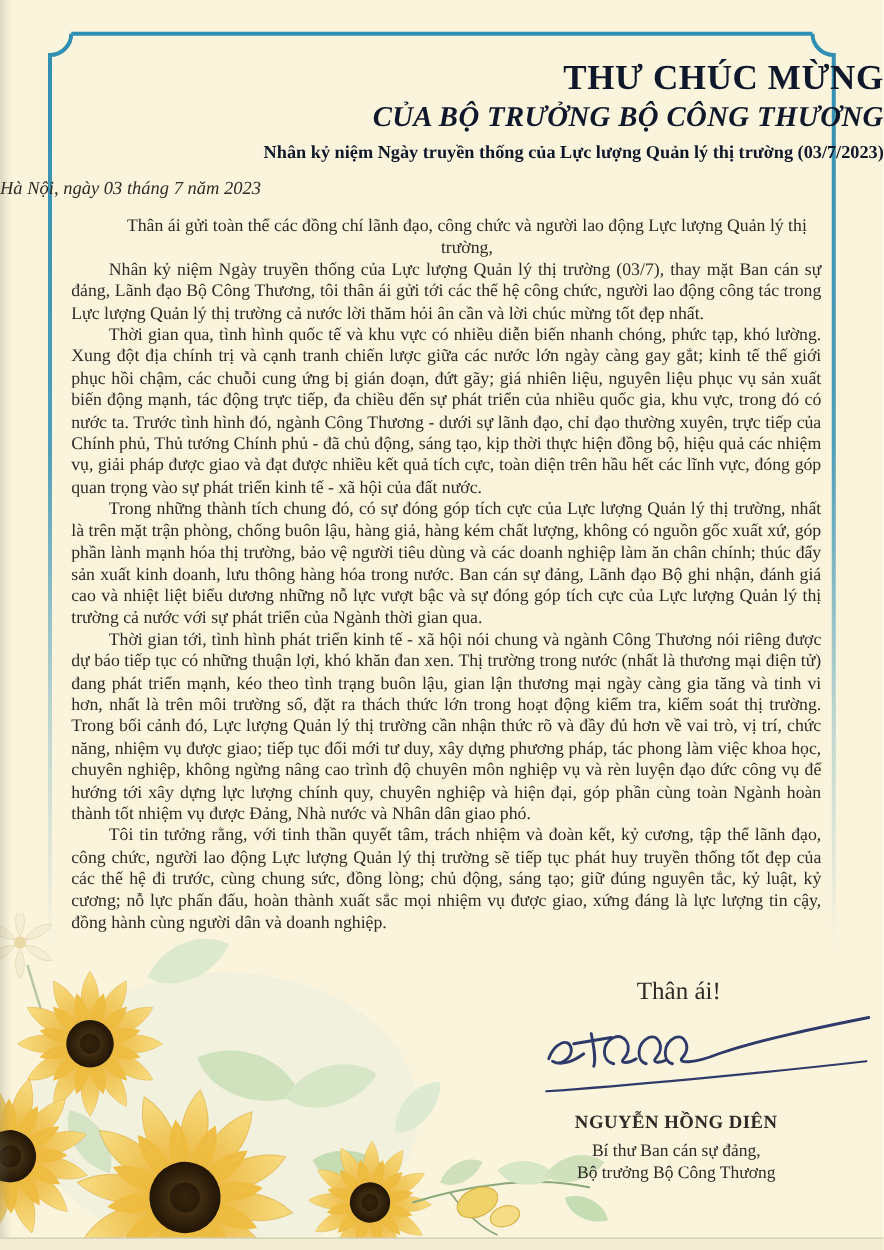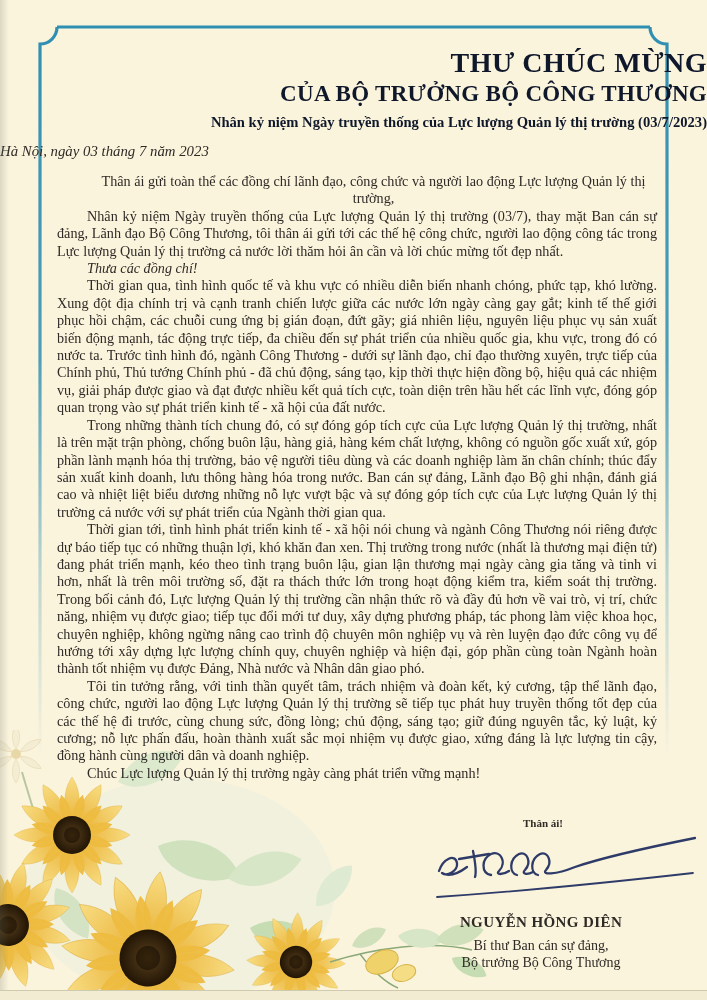--- a/index.html
+++ b/index.html
@@ -22,40 +22,40 @@
     background:#f2ecd2;
     border-top:1px solid rgba(140,140,115,0.35);
     z-index:4;pointer-events:none;
   }
   svg.frame{position:absolute;left:0;top:0;z-index:1;}
   svg.flowers{position:absolute;left:0;bottom:0;z-index:2;}
   .content{position:relative;z-index:3;}
 
   .header{padding-top:48px;text-align:right;color:#0f172a;}
   .title-1{font-size:28px;font-weight:bold;letter-spacing:0.5px;line-height:30px;}
-  .title-2{font-size:23px;font-weight:bold;letter-spacing:0.3px;line-height:28px;margin-top:2px;}
+  .title-2{font-size:23px;font-weight:bold;letter-spacing:0.3px;line-height:28px;margin-top:2px;font-style:italic;}
   .subtitle{font-size:14.6px;font-weight:bold;margin-top:6px;}
   .dateline{
     font-style:italic;font-size:14.8px;text-align:left;
     margin:12px 62px 0 0;color:#2e2a26;
   }
   .body-text{
     margin:13px 50px 0 57px;
     font-size:14.2px;line-height:17.4px;
     text-align:justify;
   }
   .body-text p{margin:0;}
   p.salutation{padding-left:33px;text-align:center;}
   p.para{text-indent:30px;}
   p.italic{font-style:italic;}
 
   .sign-block{margin-top:3px;}
   .closing{
     width:170px;margin-left:458px;
-    font-weight:bold;font-size:11px;text-align:center;margin-top:35px;
+    font-weight:normal;font-size:20px;text-align:center;margin-top:35px;
   }
   svg.signature{display:block;margin:4px 0 0 425px;}
   .signer{width:250px;margin-left:416px;text-align:center;}
   .signer-name{font-weight:bold;font-size:15px;margin-top:6px;letter-spacing:0.4px;}
   .signer-title{font-size:14px;margin-top:8px;}
   .signer-title.t2{margin-top:7px;}
   .signer-title.t3{margin-top:1px;}
 </style>
 </head>
 <body>
@@ -164,26 +164,24 @@
       <div class="title-1">THƯ CHÚC MỪNG</div>
       <div class="title-2">CỦA BỘ TRƯỞNG BỘ CÔNG THƯƠNG</div>
       <div class="subtitle">Nhân kỷ niệm Ngày truyền thống của Lực lượng Quản lý thị trường (03/7/2023)</div>
     </div>
 
     <div class="dateline">Hà Nội, ngày 03 tháng 7 năm 2023</div>
 
     <div class="body-text">
       <p class="salutation">Thân ái gửi toàn thể các đồng chí lãnh đạo, công chức và người lao động Lực lượng Quản lý thị trường,</p>
       <p class="para">Nhân kỷ niệm Ngày truyền thống của Lực lượng Quản lý thị trường (03/7), thay mặt Ban cán sự đảng, Lãnh đạo Bộ Công Thương, tôi thân ái gửi tới các thế hệ công chức, người lao động công tác trong Lực lượng Quản lý thị trường cả nước lời thăm hỏi ân cần và lời chúc mừng tốt đẹp nhất.</p>
-      <p class="para italic">Thưa các đồng chí!</p>
       <p class="para">Thời gian qua, tình hình quốc tế và khu vực có nhiều diễn biến nhanh chóng, phức tạp, khó lường. Xung đột địa chính trị và cạnh tranh chiến lược giữa các nước lớn ngày càng gay gắt; kinh tế thế giới phục hồi chậm, các chuỗi cung ứng bị gián đoạn, đứt gãy; giá nhiên liệu, nguyên liệu phục vụ sản xuất biến động mạnh, tác động trực tiếp, đa chiều đến sự phát triển của nhiều quốc gia, khu vực, trong đó có nước ta. Trước tình hình đó, ngành Công Thương - dưới sự lãnh đạo, chỉ đạo thường xuyên, trực tiếp của Chính phủ, Thủ tướng Chính phủ - đã chủ động, sáng tạo, kịp thời thực hiện đồng bộ, hiệu quả các nhiệm vụ, giải pháp được giao và đạt được nhiều kết quả tích cực, toàn diện trên hầu hết các lĩnh vực, đóng góp quan trọng vào sự phát triển kinh tế - xã hội của đất nước.</p>
       <p class="para">Trong những thành tích chung đó, có sự đóng góp tích cực của Lực lượng Quản lý thị trường, nhất là trên mặt trận phòng, chống buôn lậu, hàng giả, hàng kém chất lượng, không có nguồn gốc xuất xứ, góp phần lành mạnh hóa thị trường, bảo vệ người tiêu dùng và các doanh nghiệp làm ăn chân chính; thúc đẩy sản xuất kinh doanh, lưu thông hàng hóa trong nước. Ban cán sự đảng, Lãnh đạo Bộ ghi nhận, đánh giá cao và nhiệt liệt biểu dương những nỗ lực vượt bậc và sự đóng góp tích cực của Lực lượng Quản lý thị trường cả nước với sự phát triển của Ngành thời gian qua.</p>
       <p class="para">Thời gian tới, tình hình phát triển kinh tế - xã hội nói chung và ngành Công Thương nói riêng được dự báo tiếp tục có những thuận lợi, khó khăn đan xen. Thị trường trong nước (nhất là thương mại điện tử) đang phát triển mạnh, kéo theo tình trạng buôn lậu, gian lận thương mại ngày càng gia tăng và tinh vi hơn, nhất là trên môi trường số, đặt ra thách thức lớn trong hoạt động kiểm tra, kiểm soát thị trường. Trong bối cảnh đó, Lực lượng Quản lý thị trường cần nhận thức rõ và đầy đủ hơn về vai trò, vị trí, chức năng, nhiệm vụ được giao; tiếp tục đổi mới tư duy, xây dựng phương pháp, tác phong làm việc khoa học, chuyên nghiệp, không ngừng nâng cao trình độ chuyên môn nghiệp vụ và rèn luyện đạo đức công vụ để hướng tới xây dựng lực lượng chính quy, chuyên nghiệp và hiện đại, góp phần cùng toàn Ngành hoàn thành tốt nhiệm vụ được Đảng, Nhà nước và Nhân dân giao phó.</p>
       <p class="para">Tôi tin tưởng rằng, với tinh thần quyết tâm, trách nhiệm và đoàn kết, kỷ cương, tập thể lãnh đạo, công chức, người lao động Lực lượng Quản lý thị trường sẽ tiếp tục phát huy truyền thống tốt đẹp của các thế hệ đi trước, cùng chung sức, đồng lòng; chủ động, sáng tạo; giữ đúng nguyên tắc, kỷ luật, kỷ cương; nỗ lực phấn đấu, hoàn thành xuất sắc mọi nhiệm vụ được giao, xứng đáng là lực lượng tin cậy, đồng hành cùng người dân và doanh nghiệp.</p>
-      <p class="para">Chúc Lực lượng Quản lý thị trường ngày càng phát triển vững mạnh!</p>
     </div>
 
     <div class="sign-block">
       <div class="closing">Thân ái!</div>
 
       <svg class="signature" width="280" height="75" viewBox="0 0 280 75" aria-hidden="true">
         <g fill="none" stroke="#2e3b68" stroke-width="2.3" stroke-linecap="round" stroke-linejoin="round">
           <path d="M 14,38 C 18,26 30,20 32,30 C 33,38 22,44 17,40 C 24,44 34,40 42,34"></path>
           <path d="M 48,18 C 50,28 52,38 50,44"></path>
           <path d="M 34,26 L 64,21"></path>

